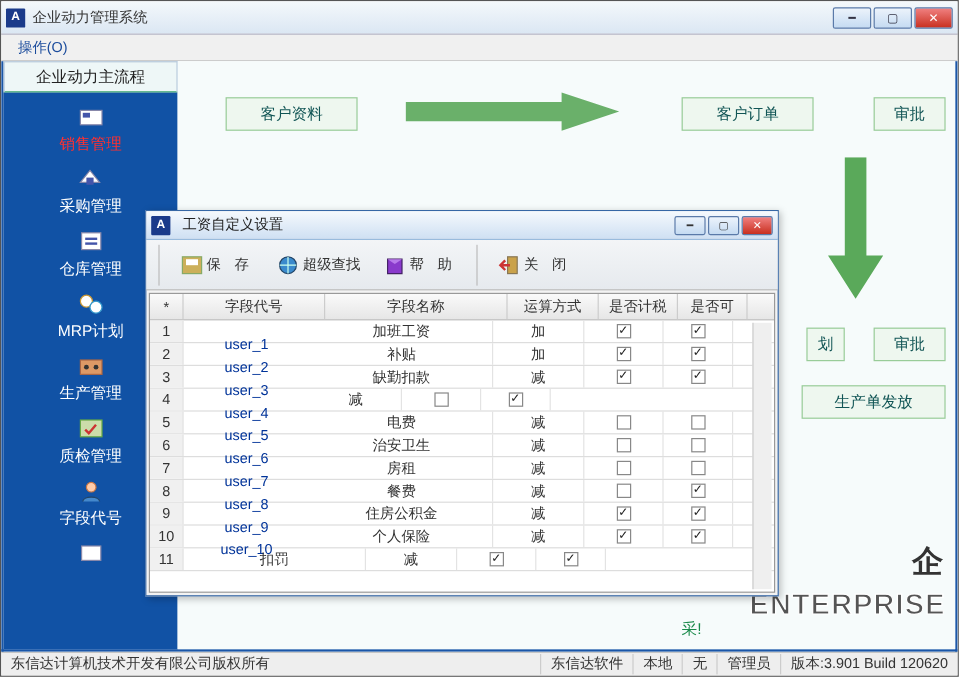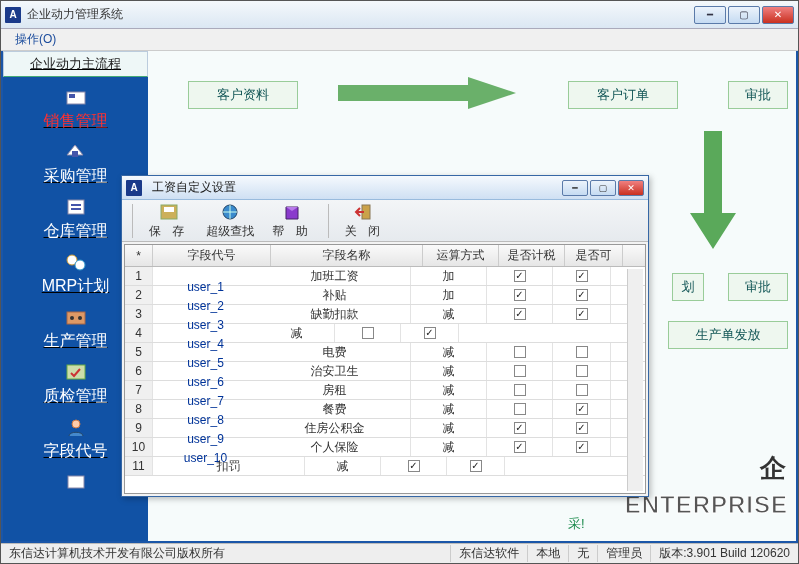--- a/index.html
+++ b/index.html
@@ -9,48 +9,48 @@
   .app-icon-small { width:16px; height:16px; background:#1a3a8a; display:inline-flex; align-items:center; justify-content:center; color:#fff; font-size:10px; font-weight:bold; margin-right:6px; border-radius:1px;}
   .main-title { flex:1; color:#333; }
   .win-btns { display:flex; gap:2px; }
   .win-btn { width:32px; height:18px; border:1px solid #5a7aa9; border-radius:2px; display:flex; align-items:center; justify-content:center; font-size:10px; cursor:pointer; }
   .win-min, .win-max { background:linear-gradient(#ecf3fb,#c5dbf2); color:#334; }
   .win-close { background:linear-gradient(#f08080,#c93020); color:#fff; }
   
   .menubar { height:22px; background:#f0f0f0; border-bottom:1px solid #ccc; display:flex; align-items:center; padding:0 8px; color:#1a4b9c; }
   .menubar-item { padding:2px 6px; cursor:pointer; }
   
-  .main-content { flex:1; display:flex; background:#f7fbfb; position:relative; border:2px solid #1a56a8; border-top:none; min-height:0;text-decoration:underline; }
+  .main-content { flex:1; display:flex; background:#f7fbfb; position:relative; border:2px solid #1a56a8; border-top:none; min-height:0; }
   
   .sidebar { width:145px; background:#1152a5; display:flex; flex-direction:column; }
   .sidebar-title { height:26px; background:#eef7f7; color:#222; display:flex; align-items:center; justify-content:center; font-size:13px; border:1px solid #bcd; border-bottom:1px solid #4a7; }
   .sidebar-items { flex:1; display:flex; flex-direction:column; align-items:center; padding-top:8px; gap:8px; overflow:hidden; }
   .sb-item { display:flex; flex-direction:column; align-items:center; gap:2px; cursor:pointer; width:100%; }
   .sb-icon { width:28px; height:24px; display:flex; align-items:center; justify-content:center; }
-  .sb-label { color:#fff; font-size:16px; }
+  .sb-label { color:#fff; font-size:13px; }
   .sb-label.selected { color:#ff3030; }
   
   .canvas { flex:1; position:relative; background:#f6fbfb; overflow:hidden; }
   .bg-box { position:absolute; border:1px solid #9c9; background:#eef7ef; color:#155; display:flex; align-items:center; justify-content:center; font-size:13px;text-align:right; }
   .bg-arrow { position:absolute; }
   .bg-arrow.right svg polygon { fill:#6ab06a; }
   .bg-arrow.down svg polygon { fill:#5aa95a; }
   .ent-text { position:absolute; right:8px; bottom:22px; font-weight:bold; font-size:24px; color:#555; -webkit-text-stroke:1px #fff; letter-spacing:1px; }
 
   
   .dialog { position:absolute; left:118px; top:124px; width:528px; height:322px; border:1px solid #3667a5; background:#f3f3f3; box-shadow:2px 2px 6px rgba(0,0,0,.25); display:flex; flex-direction:column; z-index:10; }
   .dlg-titlebar { height:24px; background:linear-gradient(#f5f9fd,#cfe0f3); display:flex; align-items:center; padding:0 4px; border-bottom:1px solid #9bd; }
   .dlg-title { flex:1; color:#222; margin-left:4px; }
   .dlg-btns { display:flex; gap:2px; }
   .dlg-btn { width:26px; height:16px; border:1px solid #5a7aa9; border-radius:2px; display:flex; align-items:center; justify-content:center; font-size:9px; cursor:pointer;}
   .dlg-min,.dlg-max{ background:linear-gradient(#ecf3fb,#c5dbf2); color:#333;}
   .dlg-close { background:linear-gradient(#f08080,#c93020); color:#fff;}
   
   .dlg-toolbar { height:42px; background:linear-gradient(#f3f5f7,#e6eaee); border-bottom:1px solid #bbb; display:flex; align-items:center; padding:0 8px; gap:10px; }
-  .tb-item { display:flex; flex-direction:column; align-items:center; gap:1px; cursor:pointer; padding:2px 4px; }
+  .tb-item { display:flex; align-items:center; gap:1px; cursor:pointer; padding:2px 4px; }
   .tb-icon { width:22px; height:20px; display:flex; align-items:center; justify-content:center; }
   .tb-label { font-size:12px; color:#333; letter-spacing:4px; text-align:center; white-space:nowrap; }
   .tb-label.nol { letter-spacing:0; }
   .tb-sep { width:1px; height:34px; background:#bbb; margin:0 2px;}
   
   .grid-wrap { flex:1; background:#fff; border:1px solid #999; margin:2px 2px 2px 2px; display:flex; flex-direction:column; position:relative; overflow:hidden; }
   .grid-head { display:flex; height:22px; background:linear-gradient(#fafafa,#e6e6e6); border-bottom:1px solid #bbb; font-size:12px; }
   .gh { border-right:1px solid #ccc; display:flex; align-items:center; justify-content:center; color:#333; }
   .gh.rownum{ width:28px; }
   .gh.c1{ width:118px; } .gh.c2{ width:152px; } .gh.c3{ width:76px; } .gh.c4{ width:66px; } .gh.c5{ width:58px; }

